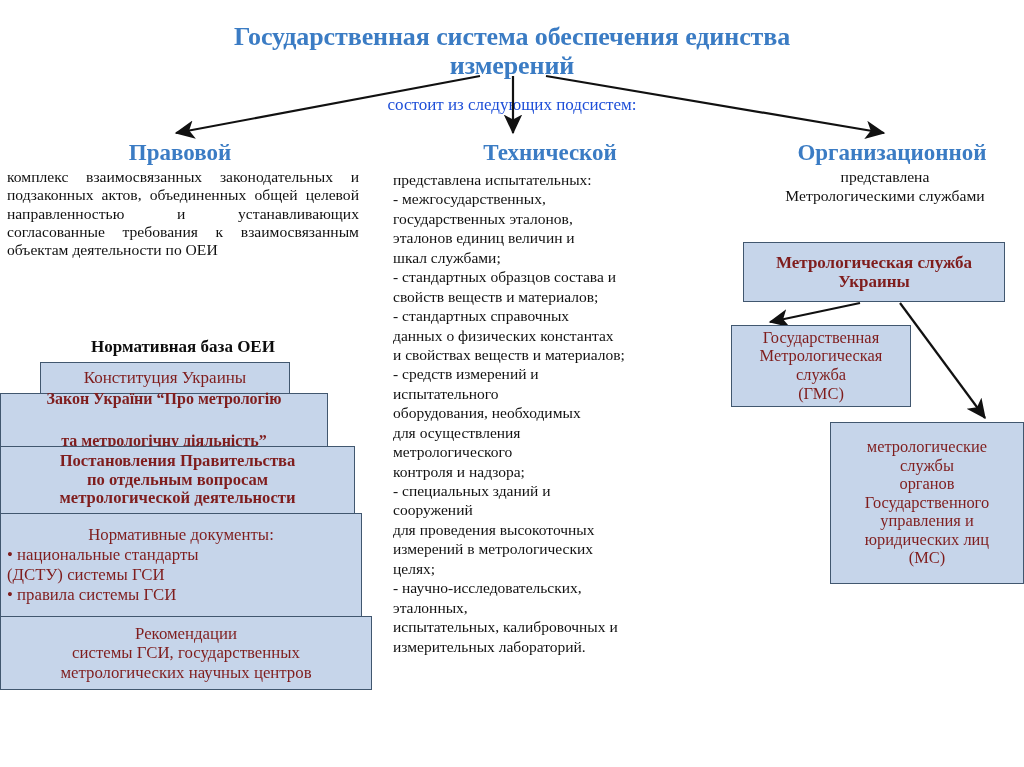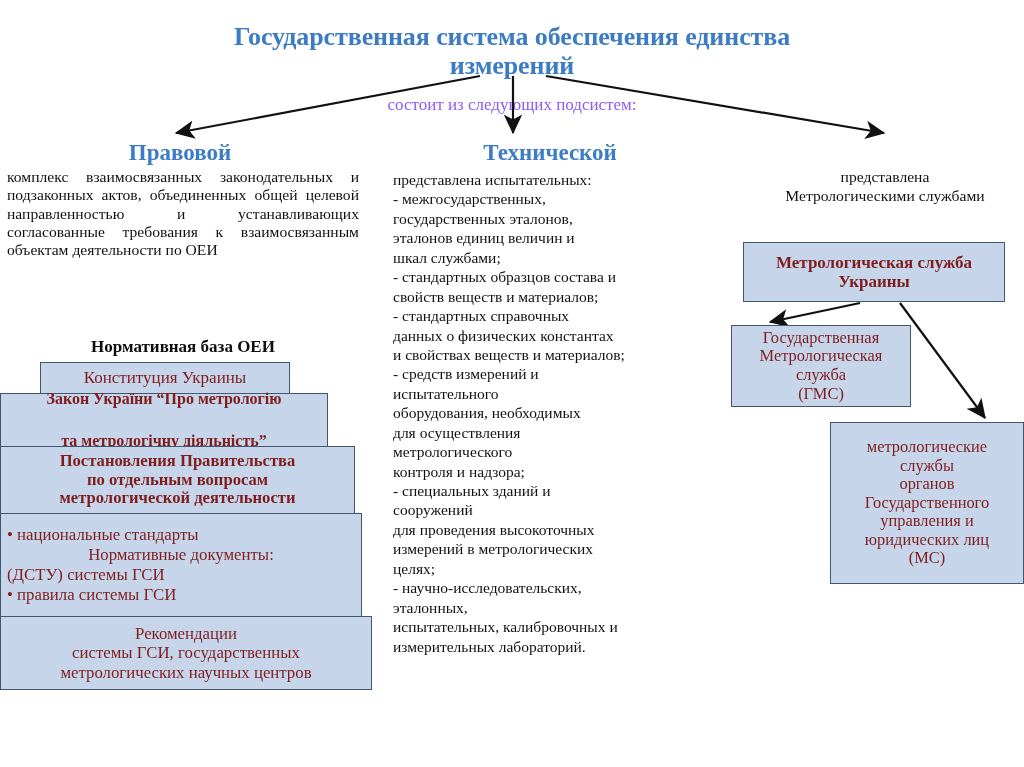--- a/index.html
+++ b/index.html
@@ -34,21 +34,21 @@
     letter-spacing: -0.1px;
   }
   .subtitle {
     position: absolute;
     left: 292px;
     top: 96px;
     width: 440px;
     text-align: center;
     font-size: 17px;
     line-height: 1.1;
-    color: #8b5cf6;
+    color: #1d4ed8;
     font-family: Liberation Serif, serif;
   }
 
   
   .arrows {
     position: absolute;
     left: 0;
     top: 0;
     width: 1024px;
     height: 767px;
@@ -212,22 +212,22 @@
     <span class="ln">та метрологічну діяльність”</span>
   </div>
 
   <div class="box stair s3">
     <span class="ln">Постановления Правительства</span>
     <span class="ln">по отдельным вопросам</span>
     <span class="ln">метрологической деятельности</span>
   </div>
 
   <div class="box stair s4">
+    <span class="ln center">Нормативные документы:</span>
     <span class="ln">• национальные стандарты</span>
-    <span class="ln center">Нормативные документы:</span>
     <span class="ln">(ДСТУ) системы ГСИ</span>
     <span class="ln">• правила системы ГСИ</span>
   </div>
 
   <div class="box stair s5">
     <span class="ln">Рекомендации</span>
     <span class="ln">системы ГСИ, государственных</span>
     <span class="ln">метрологических научных центров</span>
   </div>
 
@@ -254,20 +254,21 @@
     <span class="ln">сооружений</span>
     <span class="ln">для проведения высокоточных</span>
     <span class="ln">измерений в метрологических</span>
     <span class="ln">целях;</span>
     <span class="ln">- научно-исследовательских,</span>
     <span class="ln">эталонных,</span>
     <span class="ln">испытательных, калибровочных и</span>
     <span class="ln">измерительных лабораторий.</span>
   </div>
 
+  <div class="col-head right">Организационной</div>
 
   <div class="para right">
     <span class="ln">представлена</span>
     <span class="ln">Метрологическими службами</span>
   </div>
 
   <div class="box rbox b1">
     <span class="ln">Метрологическая служба</span>
     <span class="ln">Украины</span>
   </div>

